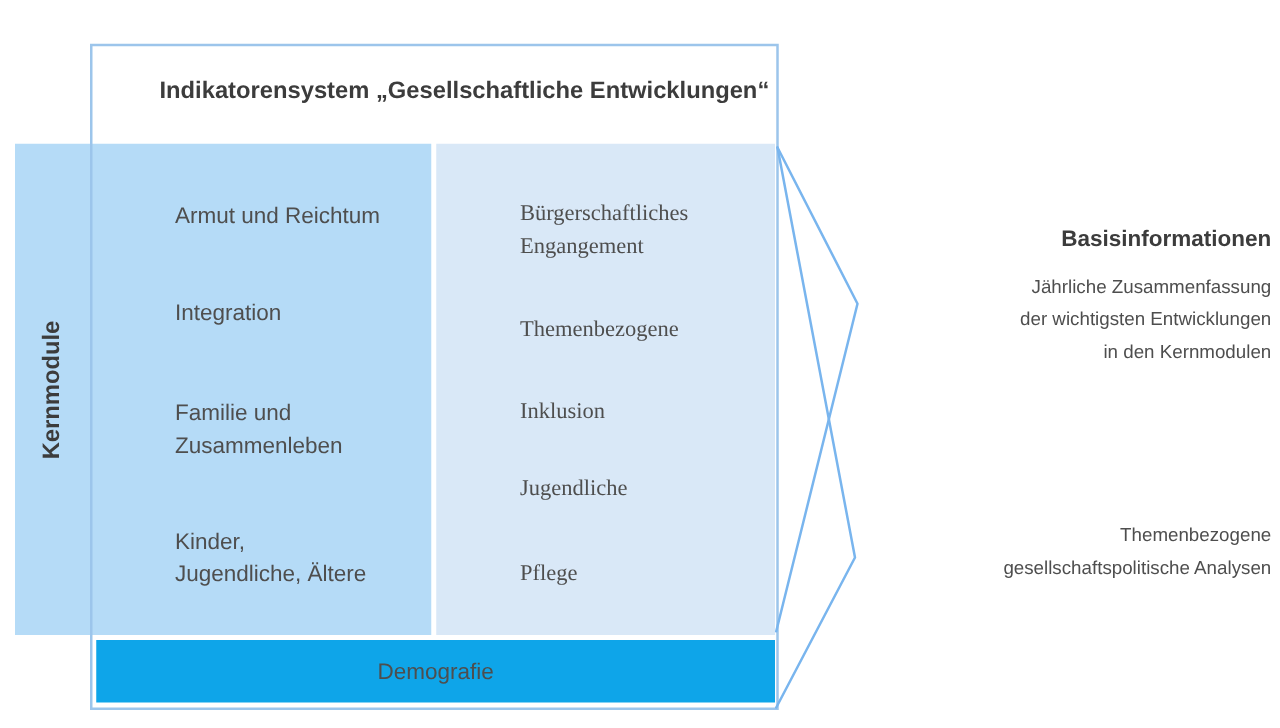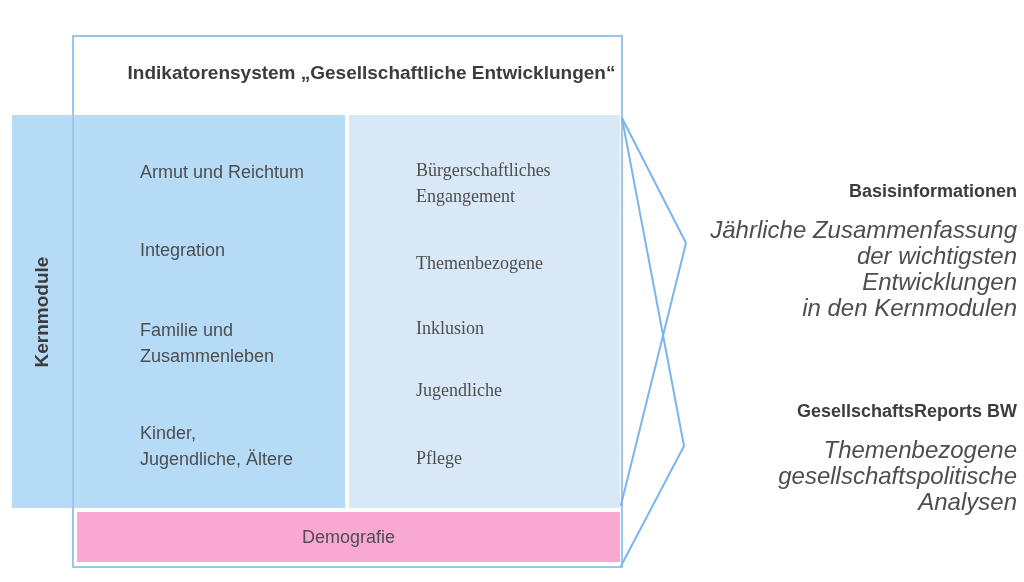--- a/index.html
+++ b/index.html
@@ -25,21 +25,21 @@
   .panel-light {
     position: absolute;
     left: 349px; top: 115px;
     width: 271px; height: 393px;
     background: #d9e8f7;
   }
   .demografie-bar {
     position: absolute;
     left: 77px; top: 512px;
     width: 543px; height: 50px;
-    background: #f9a8d4;
+    background: #0ea5e9;
     display: flex;
     align-items: center;
     justify-content: center;
   }
   .demografie-bar .bar-label {
     font-size: 18px;
     color: #4e4e4e;
   }
   
   .outer-box {
@@ -96,25 +96,24 @@
     text-align: right;
   }
   .output-heading {
     font-size: 18px;
     font-weight: bold;
     color: #3c3c3c;
     margin: 0;
   }
   .output-description {
     margin: 15px 0 0 0;
-    font-size: 24px;
+    font-size: 15px;
     line-height: 26px;
     color: #4e4e4e;
     white-space: pre-line;
-    font-style: italic;
   }
   
   .connector-svg {
     position: absolute;
     left: 0; top: 0;
     width: 1024px; height: 582px;
     pointer-events: none;
   }
   .connector-svg polyline {
     fill: none;
@@ -168,18 +167,17 @@
   </svg>
 
   <div class="output-block" style="top:181px">
     <p class="output-heading">Basisinformationen</p>
     <p class="output-description">Jährliche Zusammenfassung
 der wichtigsten Entwicklungen
 in den Kernmodulen</p>
   </div>
 
   <div class="output-block" style="top:401px">
-    <p class="output-heading">GesellschaftsReports BW</p>
     <p class="output-description">Themenbezogene
 gesellschaftspolitische Analysen</p>
   </div>
 
 </div>
 
 </body></html>

